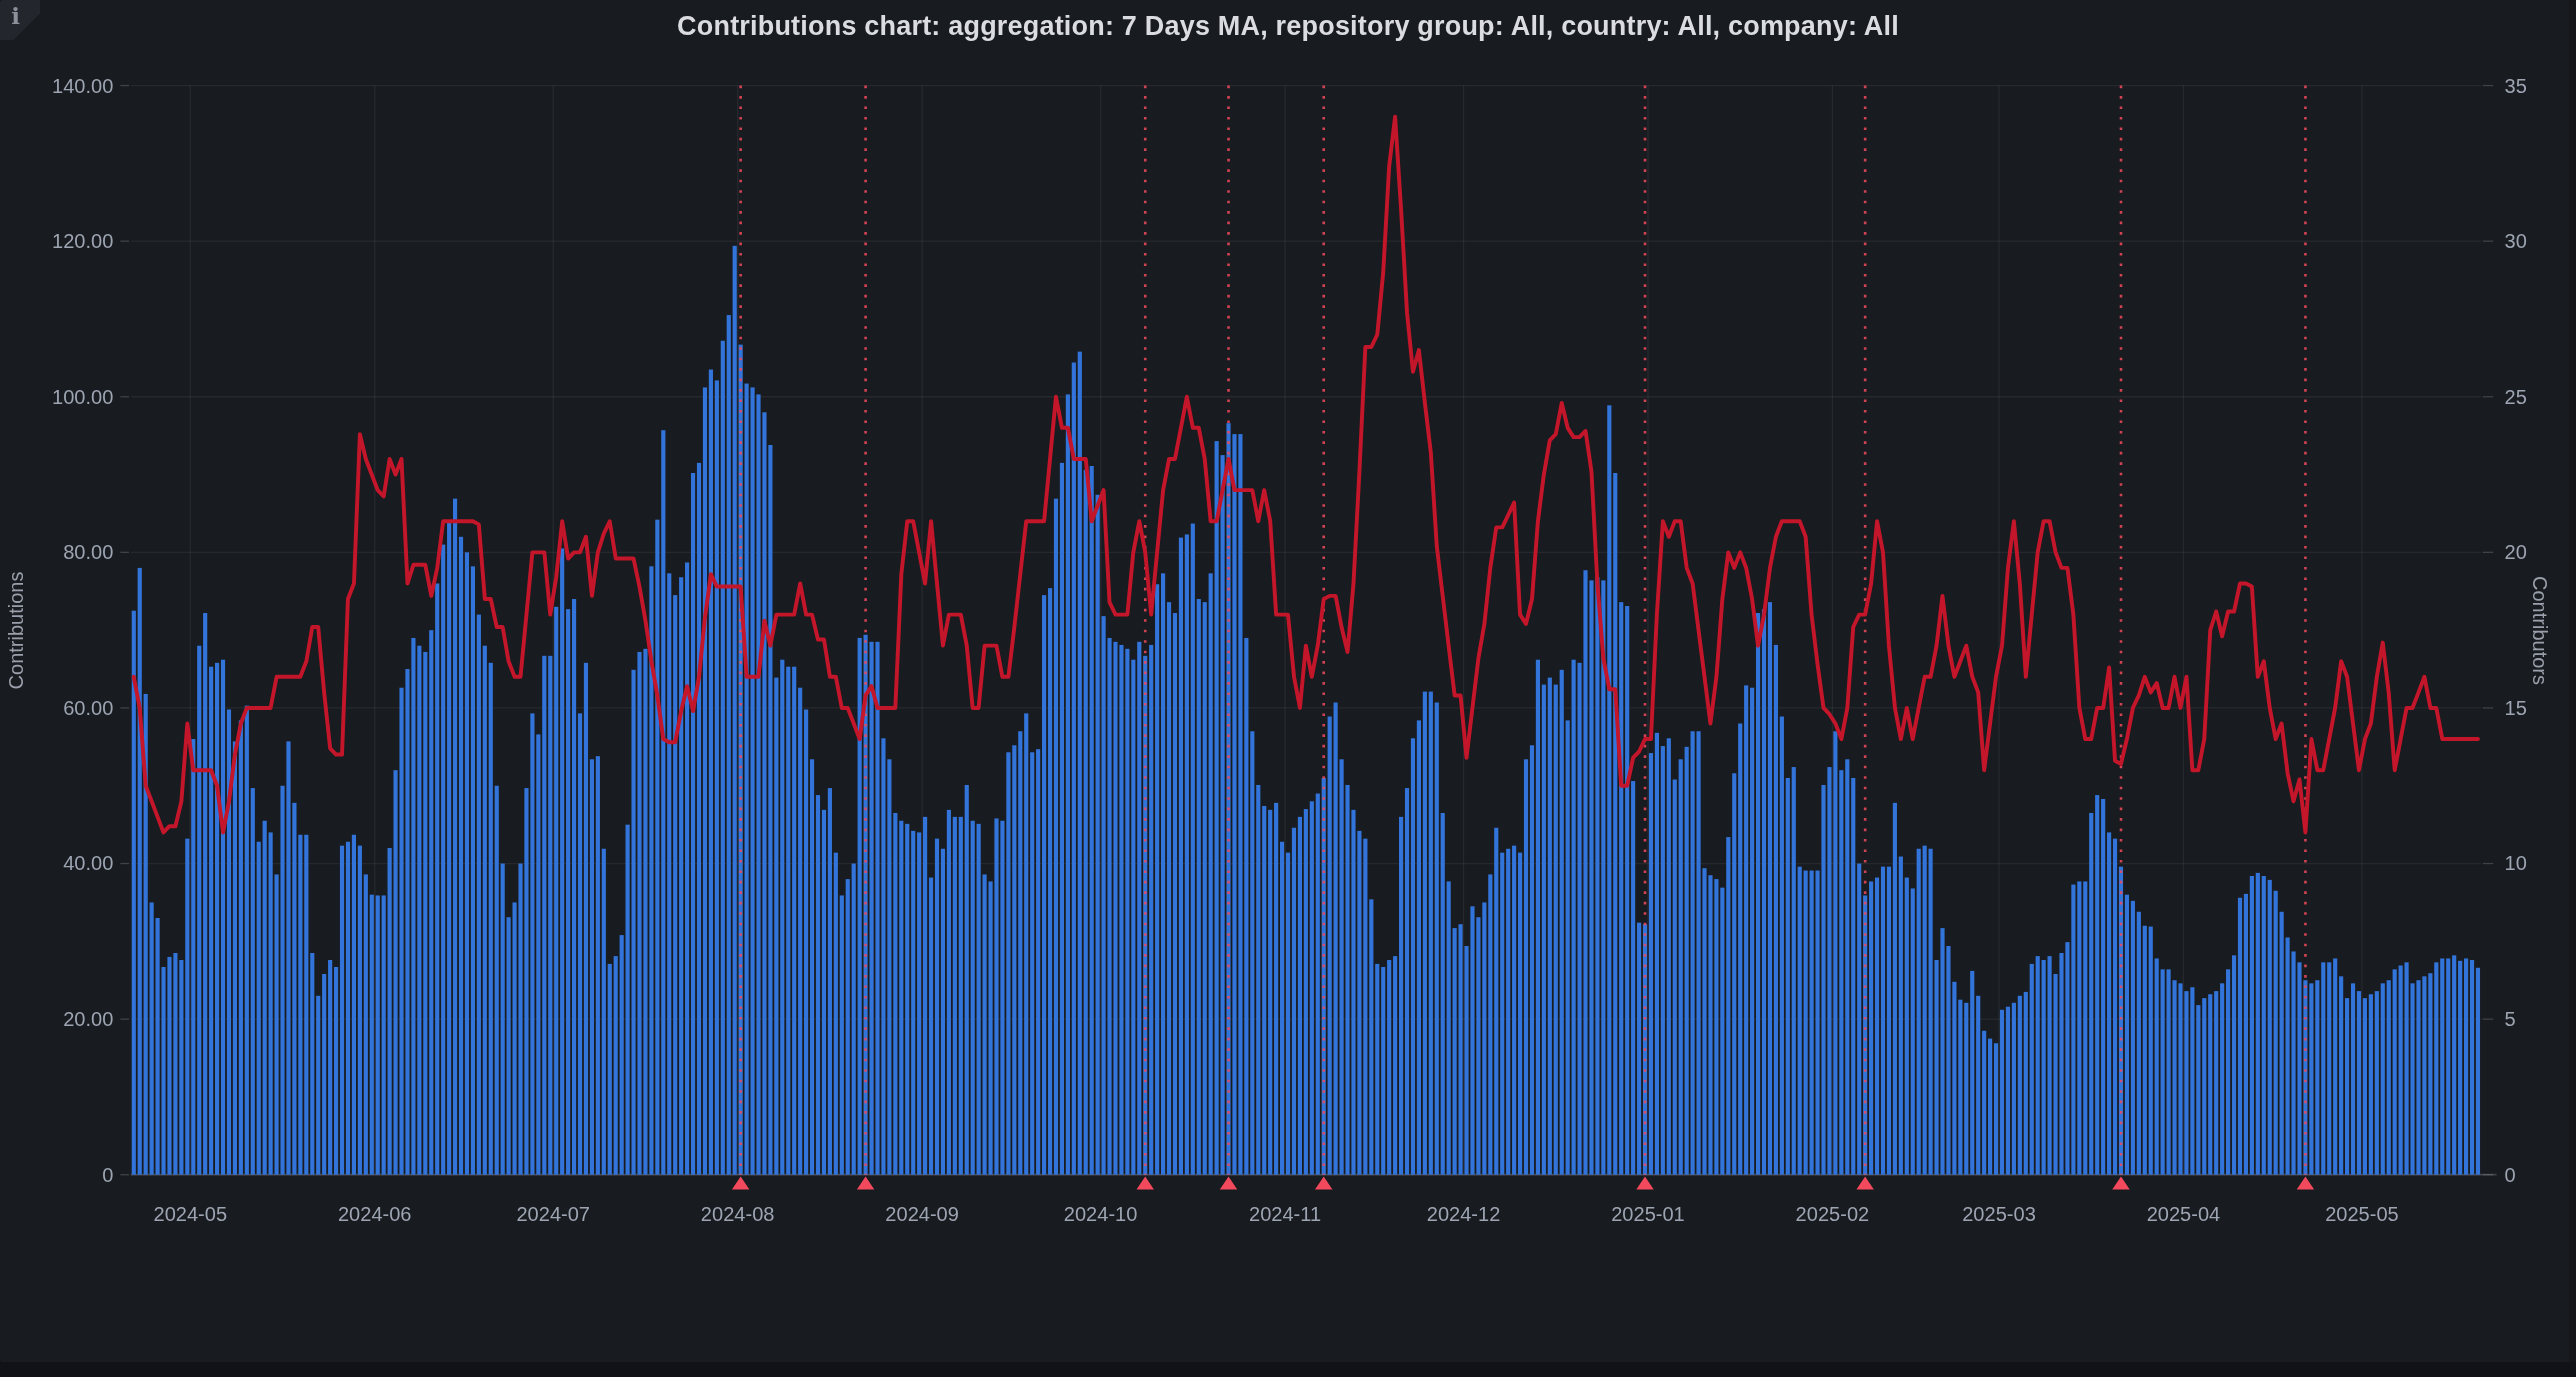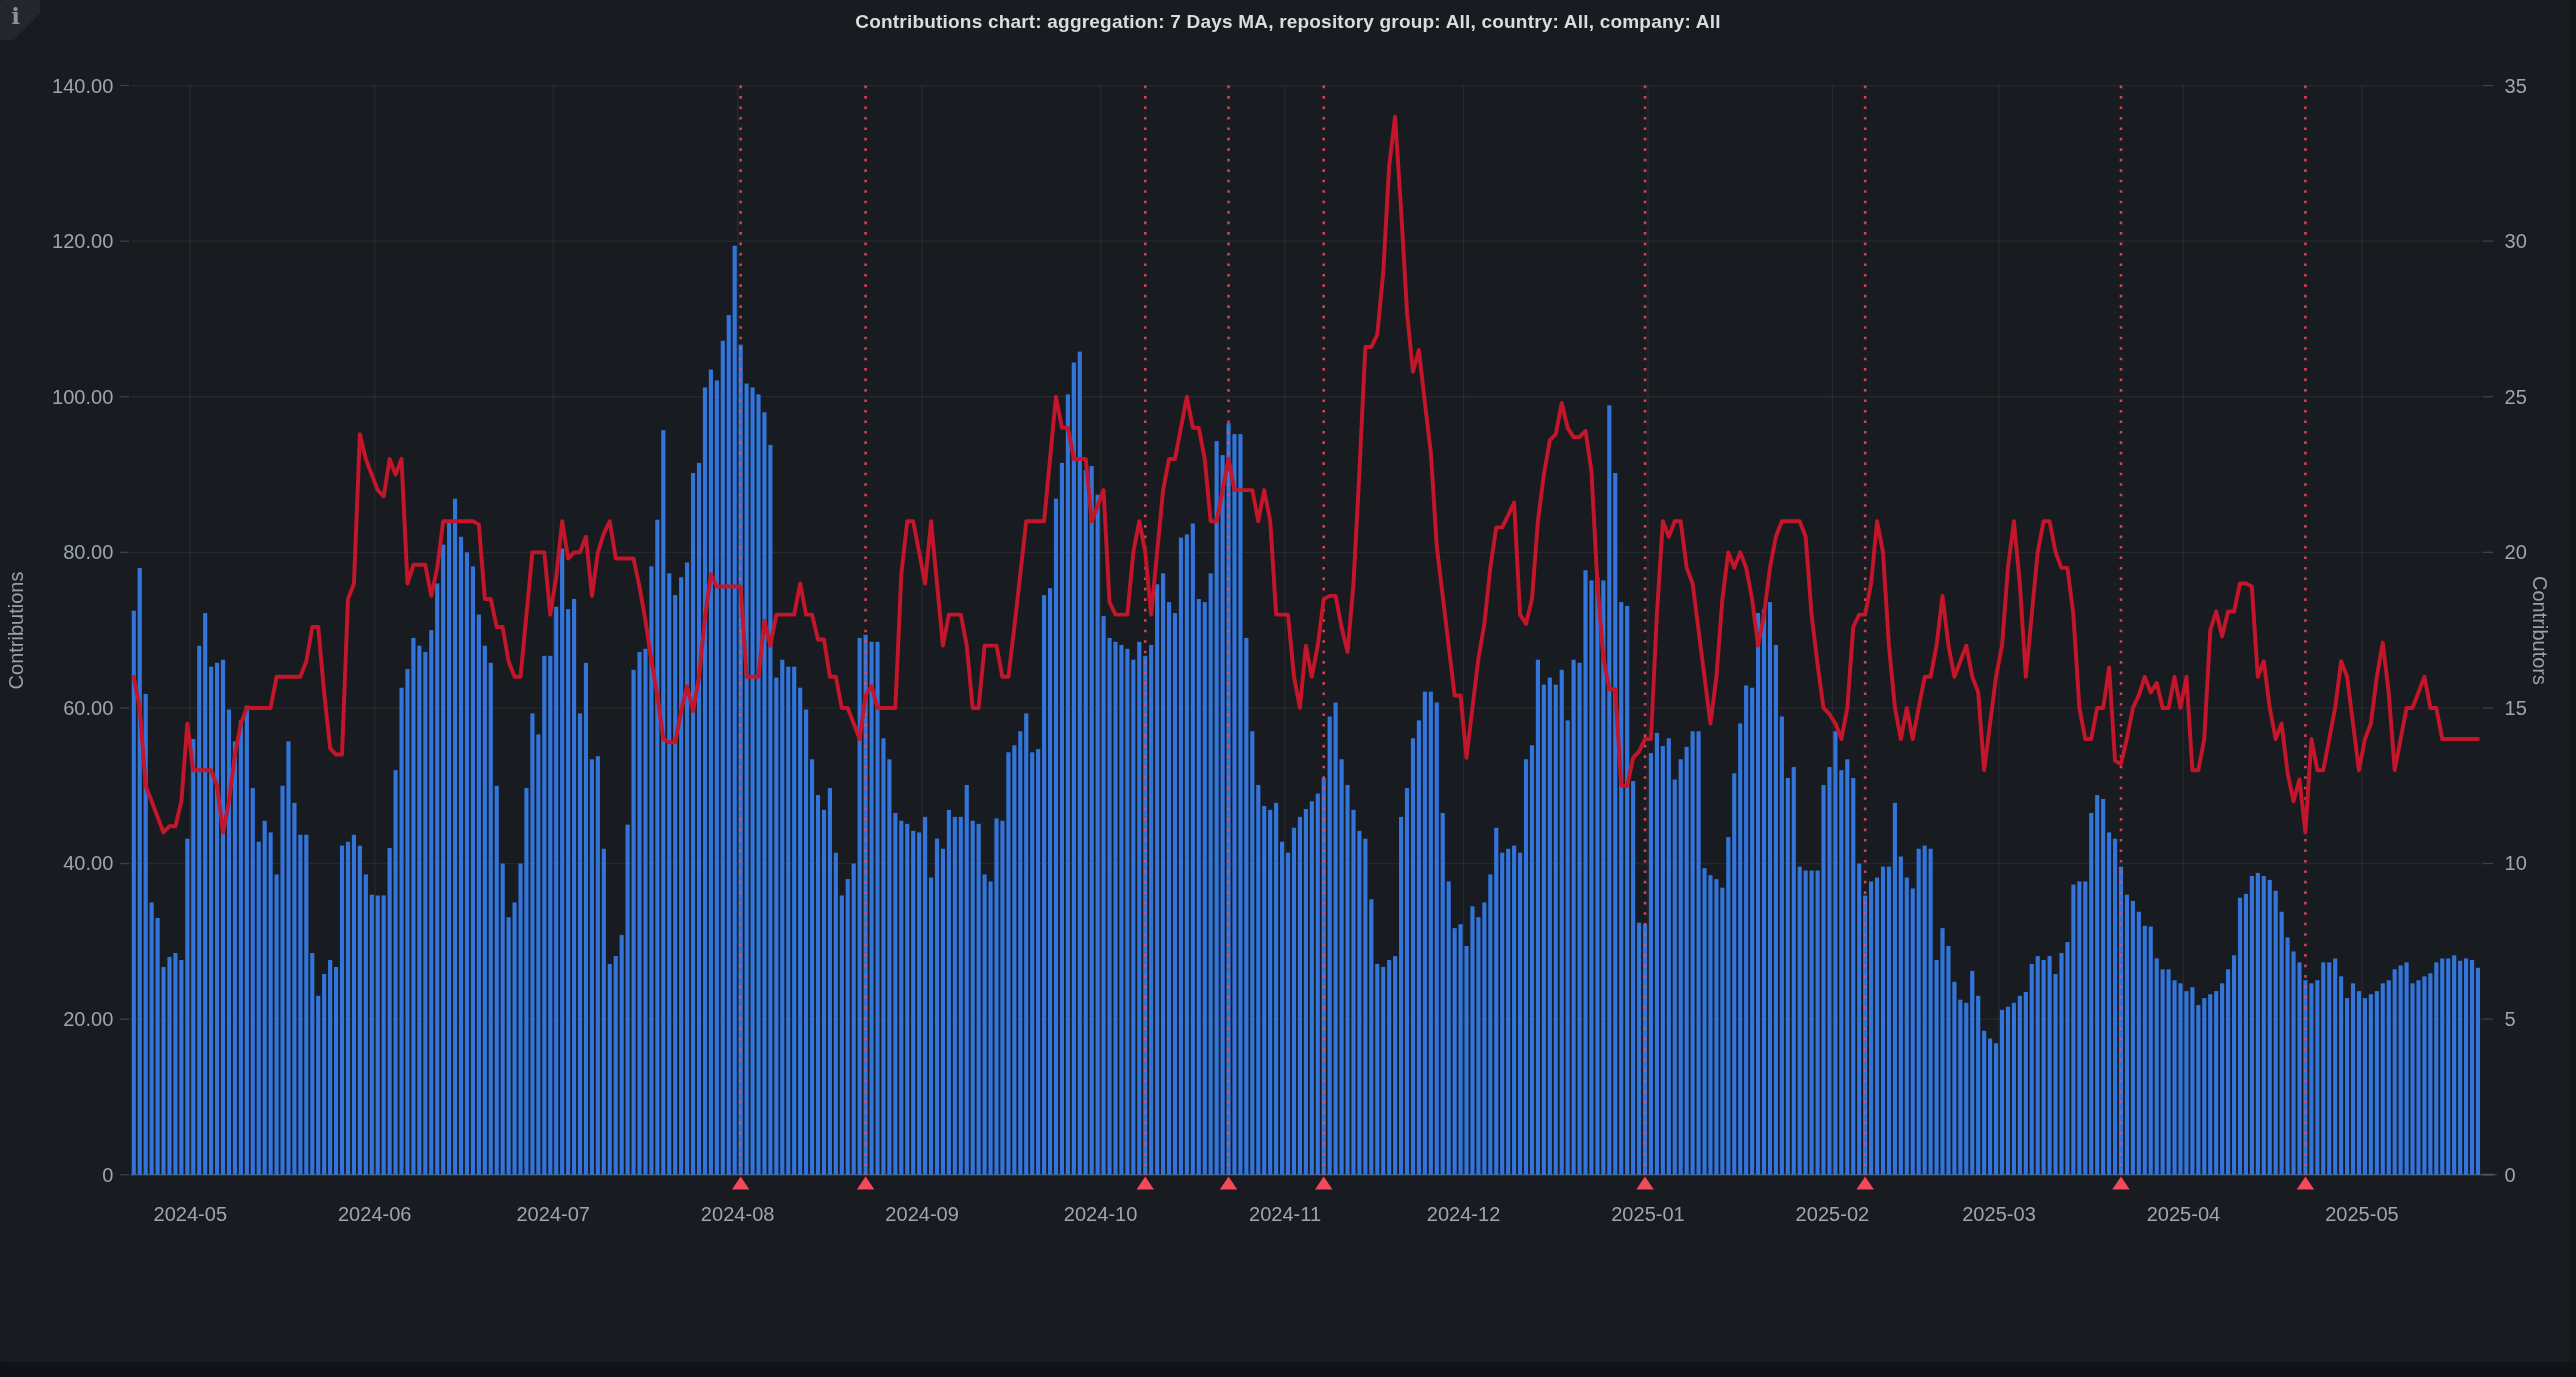--- a/index.html
+++ b/index.html
@@ -6,21 +6,21 @@
   body{width:2576px;height:1378px;position:relative;overflow:hidden;
        font-family:"Liberation Sans","DejaVu Sans",sans-serif;}
   .panel{position:absolute;left:0;top:0;width:2576px;height:1362px;background:#181b1f;border-radius:2.6px;}
   .page-strip{position:absolute;left:0;top:1362px;width:2576px;height:15.7px;background:#111217;}
   .right-strip{position:absolute;right:0;top:0;width:7px;height:1362px;background:#141619;}
   .info-corner{position:absolute;top:0;left:0;width:40px;height:40px;background:#23262c;
                clip-path:polygon(0 0,100% 0,100% 34%,34% 100%,0 100%);border-radius:2.6px 0 0 0;cursor:pointer;}
   .info-corner span{position:absolute;top:1.7px;left:11.3px;font-family:"DejaVu Serif",serif;
                     font-weight:bold;font-size:23px;color:#8b909a;}
   .panel-title{position:absolute;top:10.5px;left:0;width:100%;text-align:center;color:#dbdce1;
-               font-size:19px;font-weight:600;letter-spacing:0.2px;cursor:pointer;}
+               font-size:27px;font-weight:600;letter-spacing:0.2px;cursor:pointer;}
   svg#chart{position:absolute;left:0;top:0;}
   .axis-title{position:absolute;color:#9aa0ab;font-size:20px;white-space:nowrap;}
   #left-axis-title{left:-54px;top:619px;transform:rotate(-90deg);transform-origin:center;width:140px;text-align:center;}
   #right-axis-title{right:-33px;top:619px;transform:rotate(90deg);transform-origin:center;width:140px;text-align:center;}
   .legend{position:absolute;left:0;right:0;bottom:0;}
 </style>
 </head>
 <body>
 
 <div class="panel">

